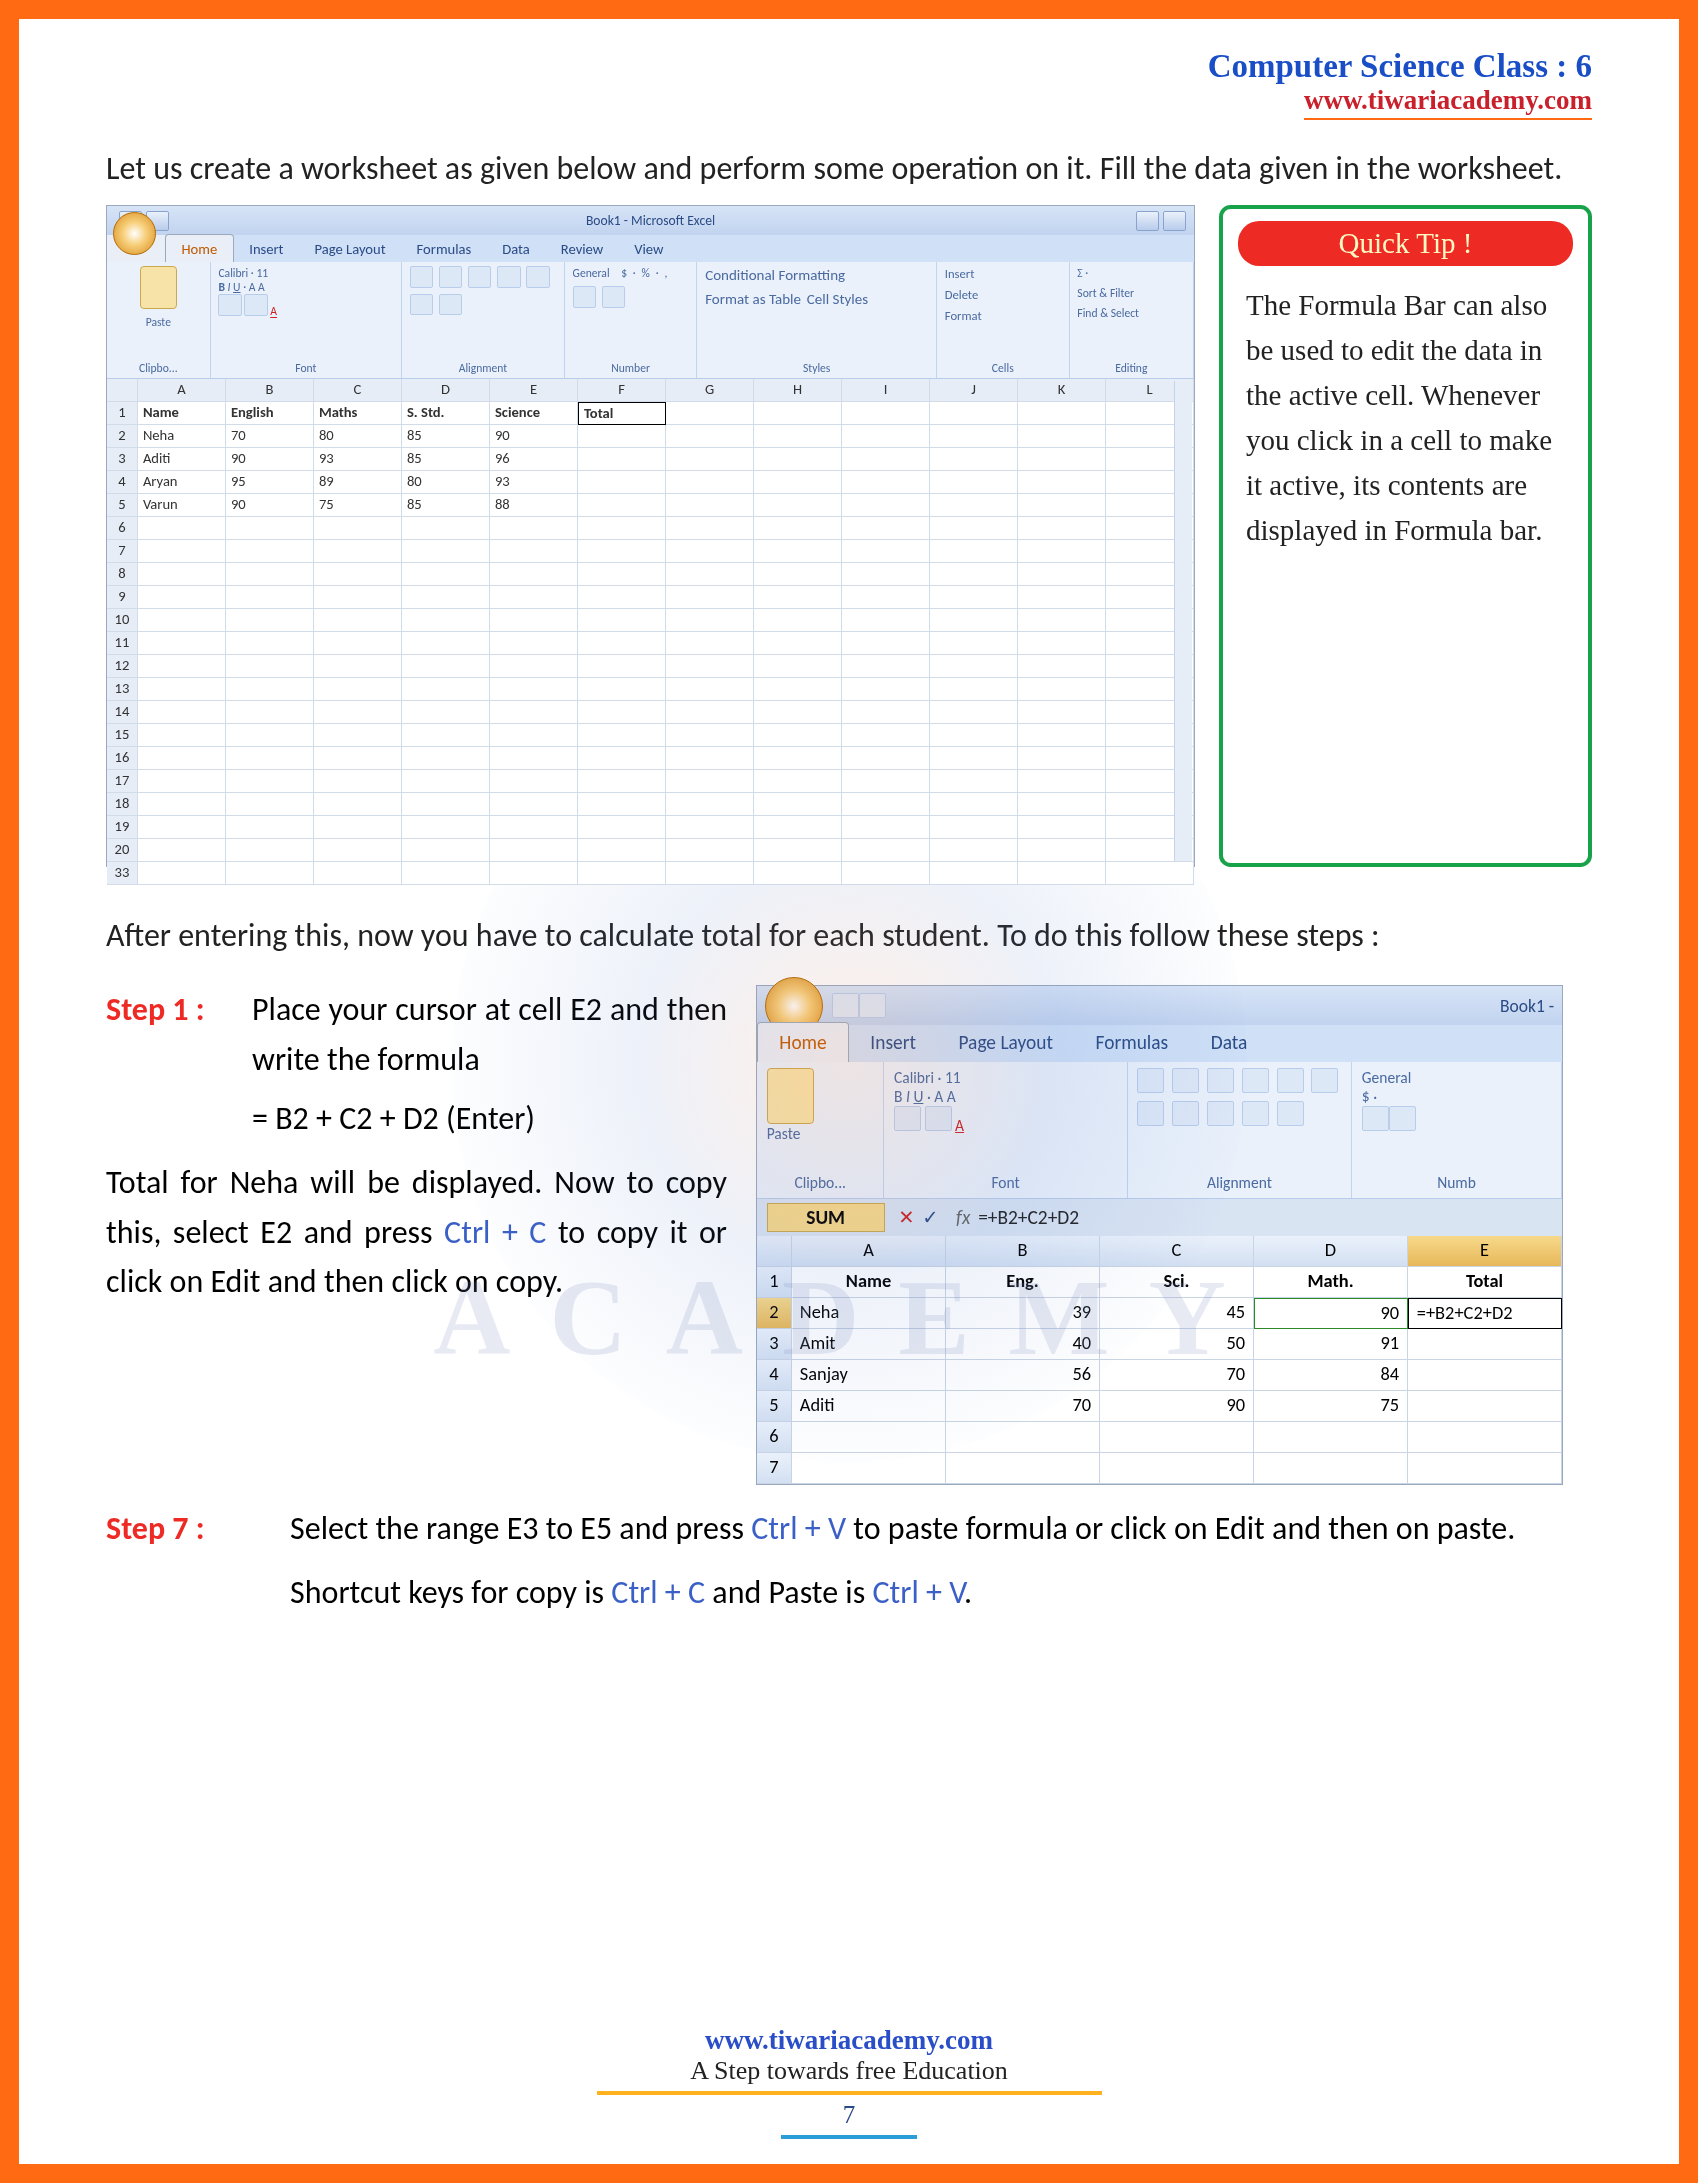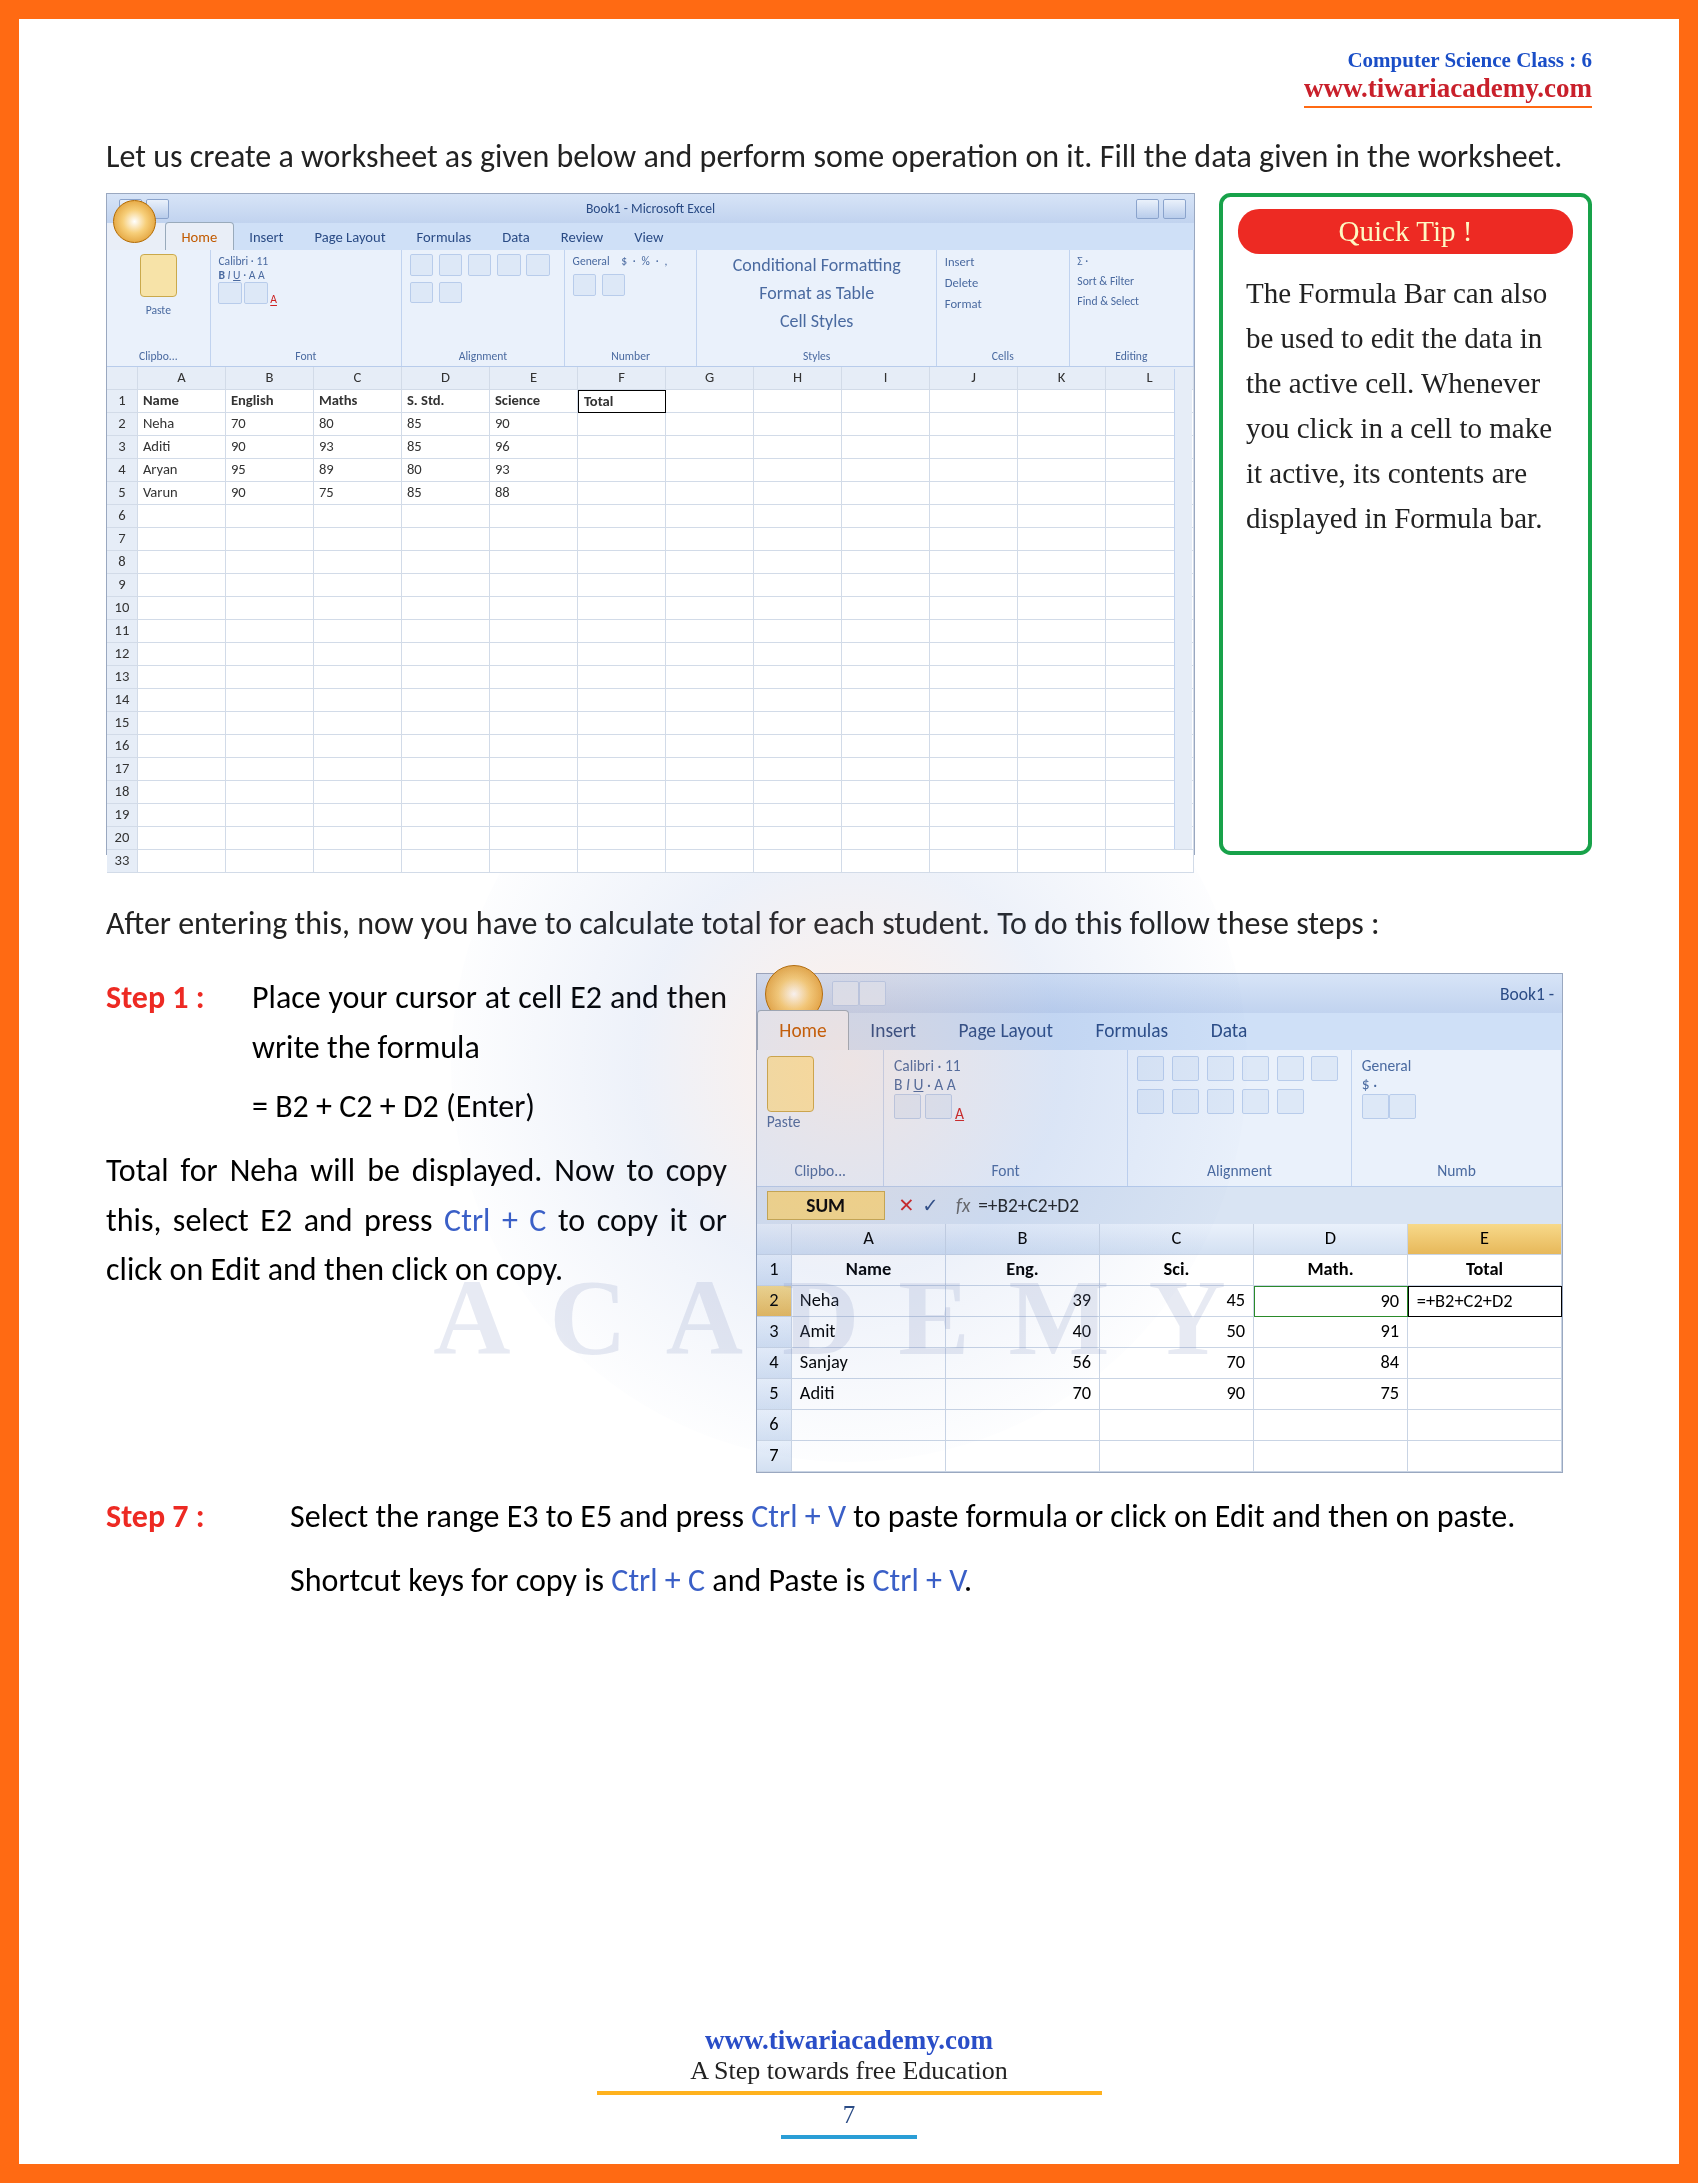--- a/index.html
+++ b/index.html
@@ -1,19 +1,19 @@
 <!DOCTYPE html>
 <html><head>
 <meta charset="utf-8">
 <style>
 body { margin:0; padding:0; font-family: Calibri, sans-serif; background:#fff; }
 .page { width:1698px; height:2183px; box-sizing:border-box; border:19.4px solid #ff6a13; background:#fff; position:relative; padding:29px 87px 0 87px; }
 .page-inner { position:relative; height:100%; }
 .header { text-align:right; margin-bottom:24px; }
-.header-title { color:#1a4ec7; font-weight:bold; font-size:21px; font-family:'Times New Roman',serif; }
+.header-title { color:#1a4ec7; font-weight:bold; font-size:33px; font-family:'Times New Roman',serif; }
 .header-link { color:#c9202b; font-weight:bold; font-size:27px; font-family:'Times New Roman',serif; border-bottom:2.9px solid #ff6a13; display:inline-block; padding-bottom:1.9px; }
 .intro { font-size:32px; color:#222; line-height:1.55; margin-bottom:12px; }
 .row1 { display:flex; gap:24px; margin-bottom:44px; }
 .excel1 { width:1087px; height:660px; background:#e9eef7; border:1px solid #9aa8c0; position:relative; font-size:15.5px; color:#333; }
 .excel1 .titlebar { height:29px; background:linear-gradient(#d7e4f7,#c1d3ef); display:flex; align-items:center; padding:0 7.8px; font-size:13.6px; color:#2a4b85; }
 .excel1 .titlebar .ttitle { flex:1; text-align:center; }
 .excel1 .titlebar .tbtn { width:21.3px; height:17.5px; margin-left:3.9px; background:linear-gradient(#eaf1fb,#b8cceb); border:1px solid #8aa3cc; border-radius:1.9px; display:inline-block; }
 .excel1 .orb { width:41px; height:41px; border-radius:50%; background:radial-gradient(#fff,#f7cf7a 40%,#d78a1b); border:1px solid #b36a00; position:absolute; left:5.8px; top:5.8px; }
 .excel1 .tabs { display:flex; gap:0; margin-left:58px; height:27px; background:#cfe0f7; align-items:flex-end; }
 .excel1 .tabs .tab { padding:4.9px 15.5px; font-size:14.6px; color:#2a4b85; }
@@ -154,21 +154,21 @@
       </div>
       <div class="rgroup" style="width:116px">
         <div class="body">
           <span>General</span><br>
           <span>$</span> · <span>%</span> · <span>,</span><br>
           <span class="rbtn"></span><span class="rbtn"></span>
         </div>
         <div class="gname">Number</div>
       </div>
       <div class="rgroup" style="width:223px">
-        <div class="body" style="flex-direction:column;align-items:center;font-size:18px">
+        <div class="body" style="align-items:flex-start;font-size:15px">
           <span>Conditional Formatting</span>
           <span>Format as Table</span>
           <span>Cell Styles</span>
         </div>
         <div class="gname">Styles</div>
       </div>
       <div class="rgroup" style="width:116px">
         <div class="body" style="flex-direction:column;align-items:flex-start;font-size:12.6px">
           <span>Insert</span>
           <span>Delete</span>

